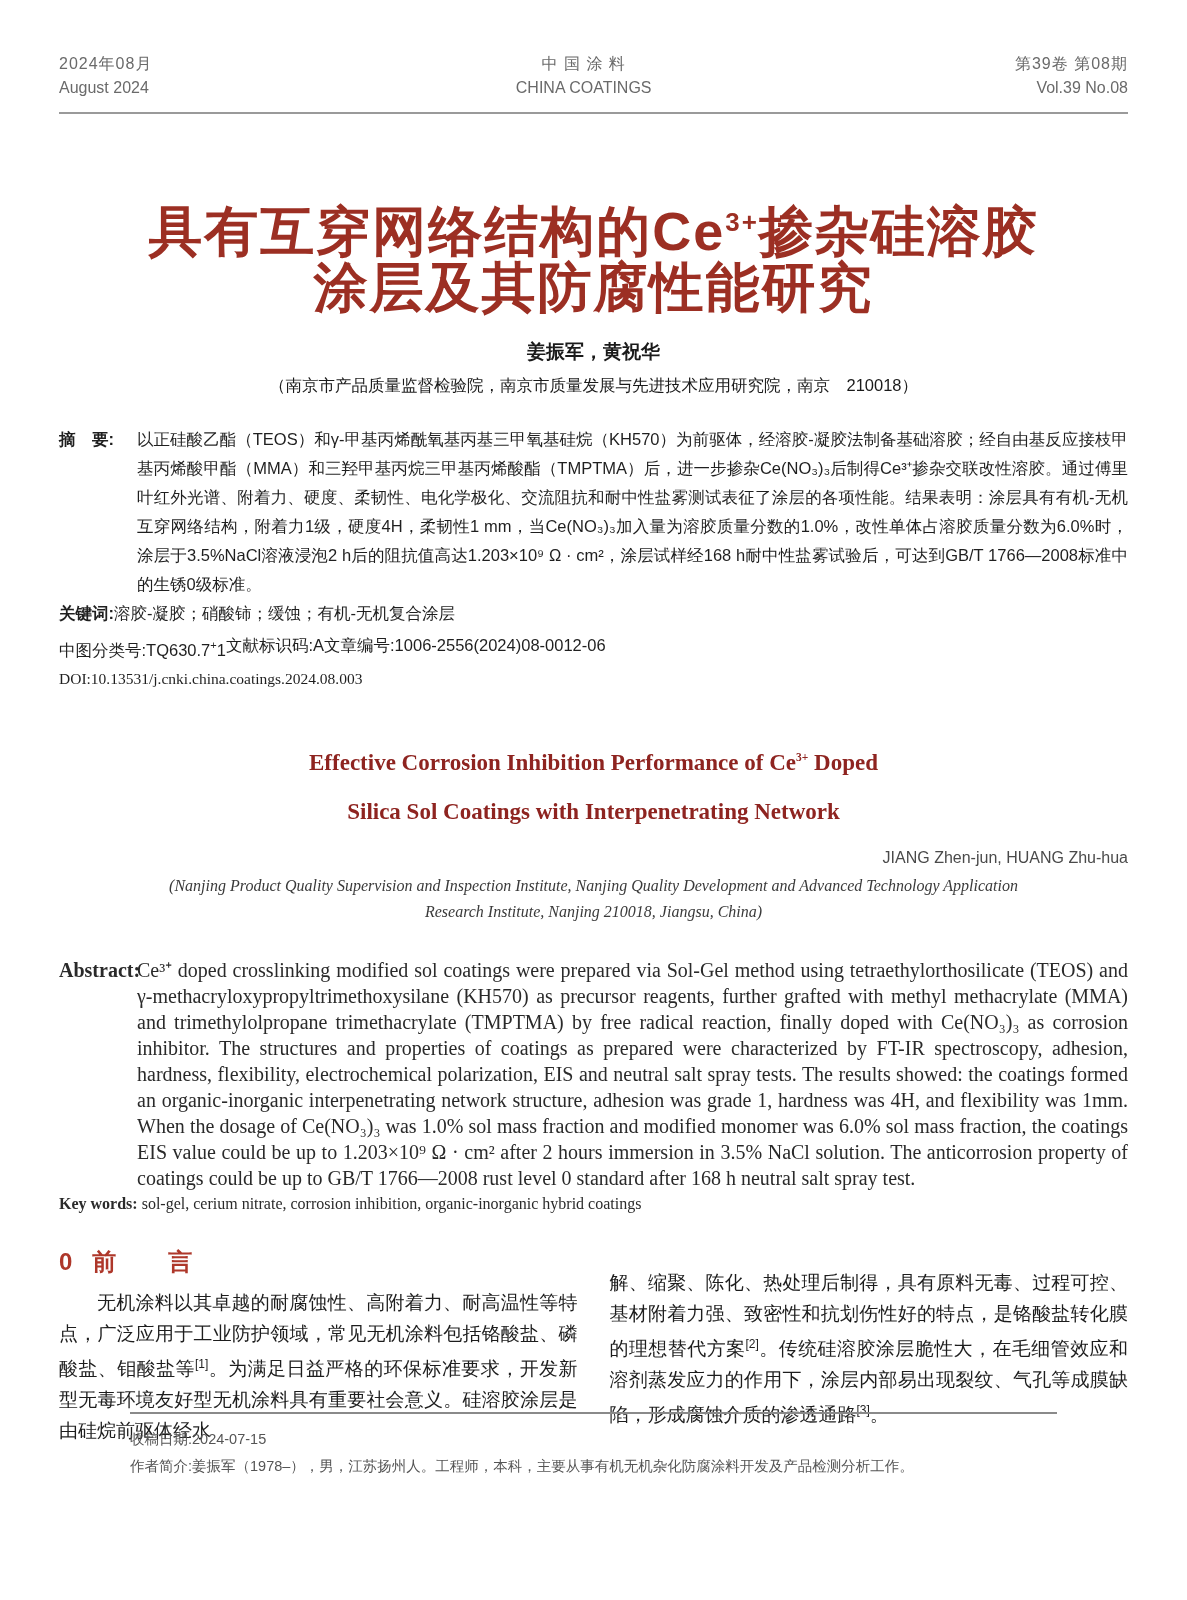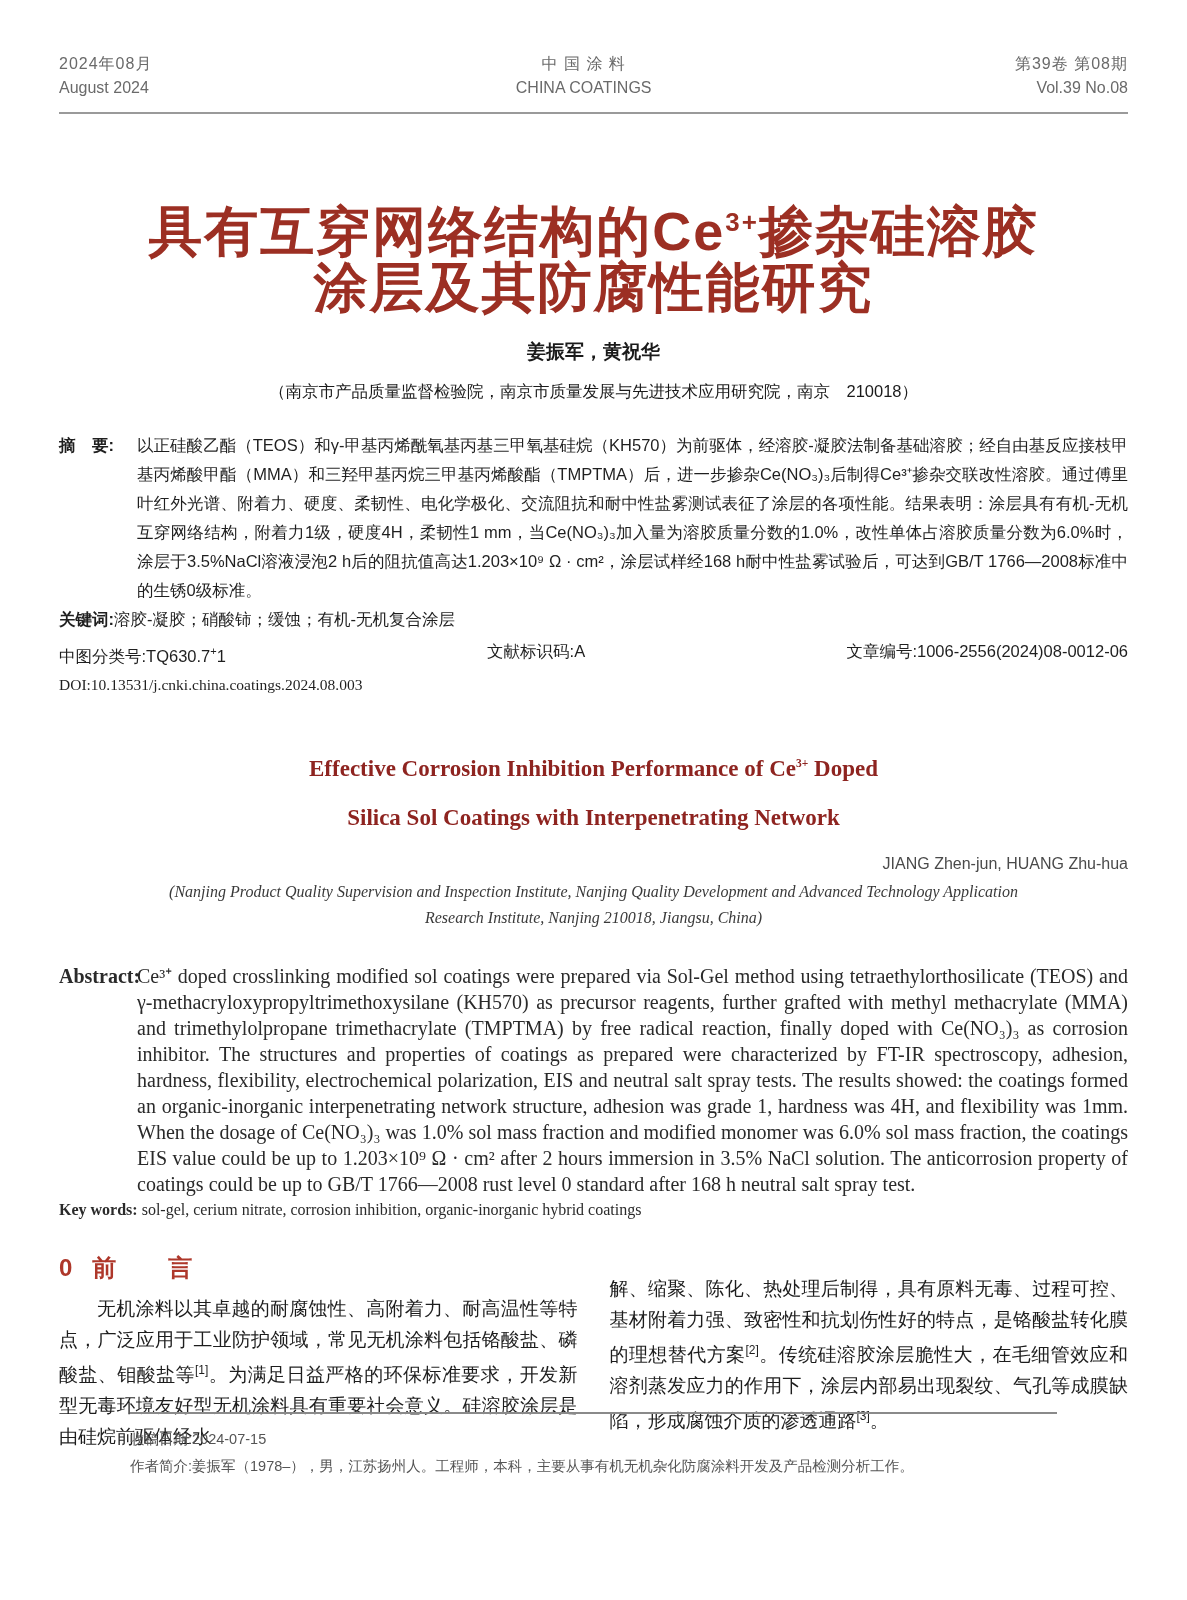--- a/index.html
+++ b/index.html
@@ -16,31 +16,31 @@
   .header .cell .zh { letter-spacing:1px; }
   .header .center { text-align:center; }
   .header .right { text-align:right; }
 
   
   .title-zh { margin-top:80px; text-align:center; font-weight:bold;
               font-size:54px; line-height:56px; color:#9c2f23; letter-spacing:2px; }
   .title-zh sup { font-size:0.48em; vertical-align:super; }
 
   .authors-zh { margin-top:24px; text-align:center; font-size:19px; font-weight:bold; color:#1a1a1a; }
-  .affil-zh   { margin-top:16px;  text-align:center; font-size:16.5px; color:#1a1a1a; }
+  .affil-zh   { margin-top:10px;  text-align:center; font-size:16.5px; color:#1a1a1a; }
 
   
   .hang { position:relative; padding-left:78px; text-align:justify; }
   .hang .hang-label { position:absolute; left:0; top:0; font-weight:bold; white-space:nowrap; }
 
   .abstract-zh { margin-top:28px; font-size:16.5px; line-height:29px; color:#1f1f1f; }
   .keywords-zh { font-size:16.5px; line-height:29px; color:#1f1f1f; }
   .keywords-zh .lbl { font-weight:bold; }
 
-  .meta-row { display:flex; justify-content:space-between; margin-top:3px;
+  .meta-row { display:flex; margin-top:3px;
               font-size:16.5px; line-height:28px; color:#1f1f1f; }
   .meta-row sup { font-size:11px; }
   .doi { font-family:"Liberation Serif", serif; font-size:15.5px; line-height:26px; margin-top:2px; color:#1f1f1f; }
 
   
   .title-en { margin-top:40px; text-align:center; font-family:"Liberation Serif", serif;
               font-weight:bold; font-size:23px; line-height:50px; color:#8e2420; }
   .title-en sup { font-size:0.5em; }
   .authors-en { margin-top:12px; text-align:right; font-size:16px; color:#4a4a4a; }
   .affil-en { margin-top:6px; text-align:center; font-family:"Liberation Serif", serif;

